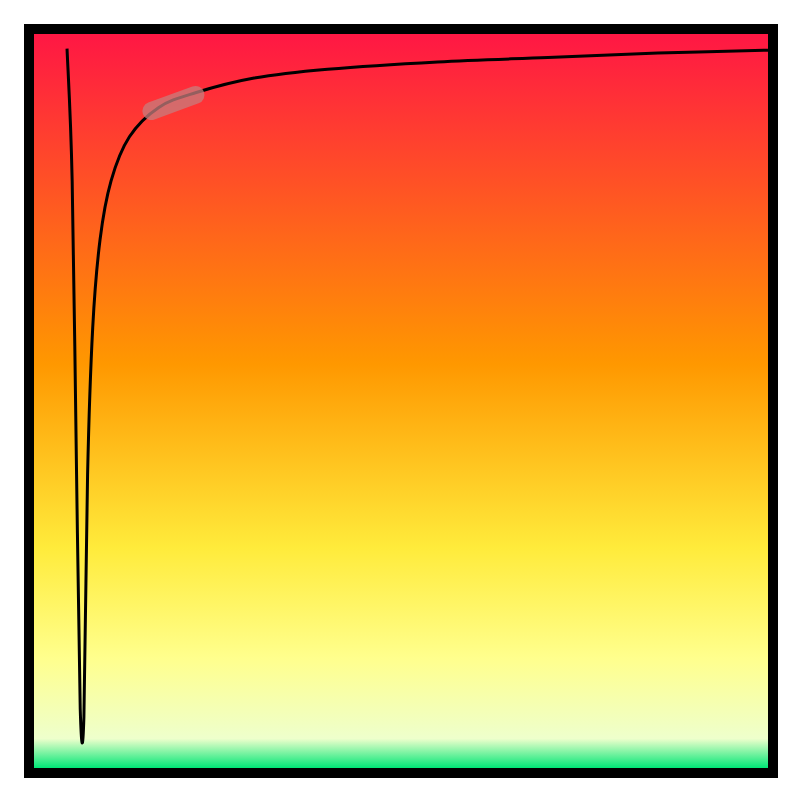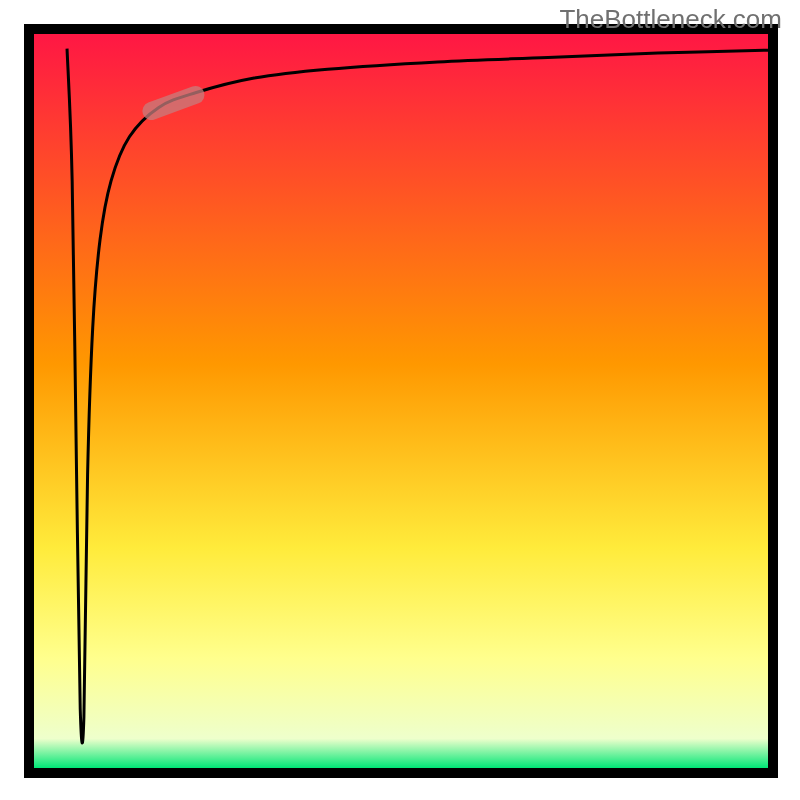--- a/index.html
+++ b/index.html
@@ -25,21 +25,20 @@
     z-index: 10;
   }
   svg {
     display: block;
   }
 </style>
 </head>
 <body>
 
 <div class="chart-container">
-  <div class="watermark">TheBottleneck.com</div>
   <svg id="chart-svg" width="800" height="800" viewBox="0 0 800 800">
     <defs>
       <linearGradient id="bg-grad" x1="0" y1="0" x2="0" y2="1">
           <stop offset="0%" stop-color="#ff1744"></stop>
           <stop offset="45%" stop-color="#ff9800"></stop>
           <stop offset="70%" stop-color="#ffeb3b"></stop>
           <stop offset="85%" stop-color="#ffff8d"></stop>
           <stop offset="96%" stop-color="#eeffcc"></stop>
           <stop offset="100%" stop-color="#00e676"></stop>
         </linearGradient>

